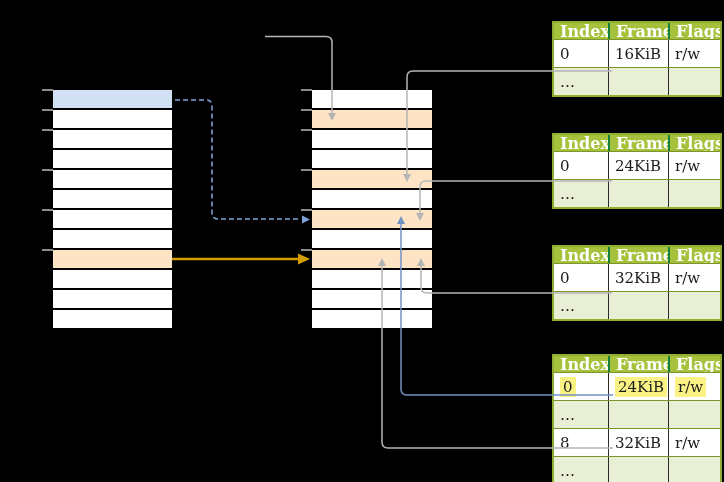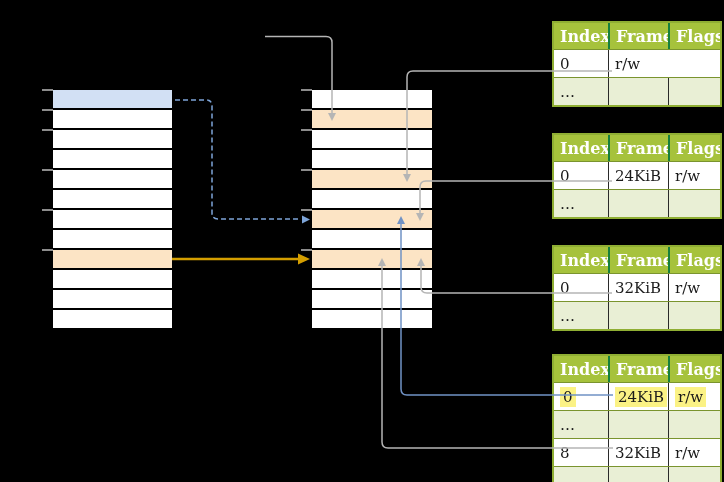--- a/index.html
+++ b/index.html
@@ -17,21 +17,21 @@
 
   
   .sizebox { position:absolute; left:183px; top:21px; width:120px; height:17px;
              background:var(--box-cream); color:var(--text-dark);
              font-size:15px; line-height:17px; text-align:center; }
 
   
   .ptable { position:absolute; left:552px; width:170px; box-sizing:border-box;
             border:2px solid var(--table-border); background:var(--table-green); }
   .trow { display:flex; }
-  .trow.header { height:26px; background:var(--table-green); }
+  .trow.header { height:16px; background:var(--table-green); }
   .trow.body   { height:27px; background:#fff; border-top:1px solid var(--table-grid-h); }
   .trow.body.dots { background:var(--table-row-light); }
   .tcell { box-sizing:border-box; display:flex; align-items:center;
            padding-left:6px; overflow:hidden; white-space:nowrap; }
   .trow.header .tcell { color:#fff; font-weight:bold; font-size:16px; }
   .trow.header .tcell + .tcell { border-left:2px solid #15803d; }
   .trow.body .tcell { color:var(--text-dark); font-size:15px; }
   .trow.body .tcell + .tcell { border-left:1px solid var(--table-grid-v); }
   .hl { background:var(--highlight-yellow); padding:1px 3px; }
 
@@ -84,20 +84,21 @@
     </div>
 
   <div class="ptable" style="top:21px;">
       <div class="trow header">
         <div class="tcell" style="width: 54px;">Index</div>
         <div class="tcell" style="width: 60px;">Frame</div>
         <div class="tcell" style="width: 52px;">Flags</div>
       </div>
       <div class="trow body">
         <div class="tcell" style="width: 54px;">0</div>
+        <div class="tcell" style="width: 60px;">16KiB</div>
         <div class="tcell" style="width: 52px;">r/w</div>
       </div>
       <div class="trow body dots">
         <div class="tcell" style="width: 54px;">…</div>
         <div class="tcell" style="width: 60px;"></div>
         <div class="tcell" style="width: 52px;"></div>
       </div>
     </div>
   <div class="ptable" style="top:133px;">
       <div class="trow header">

